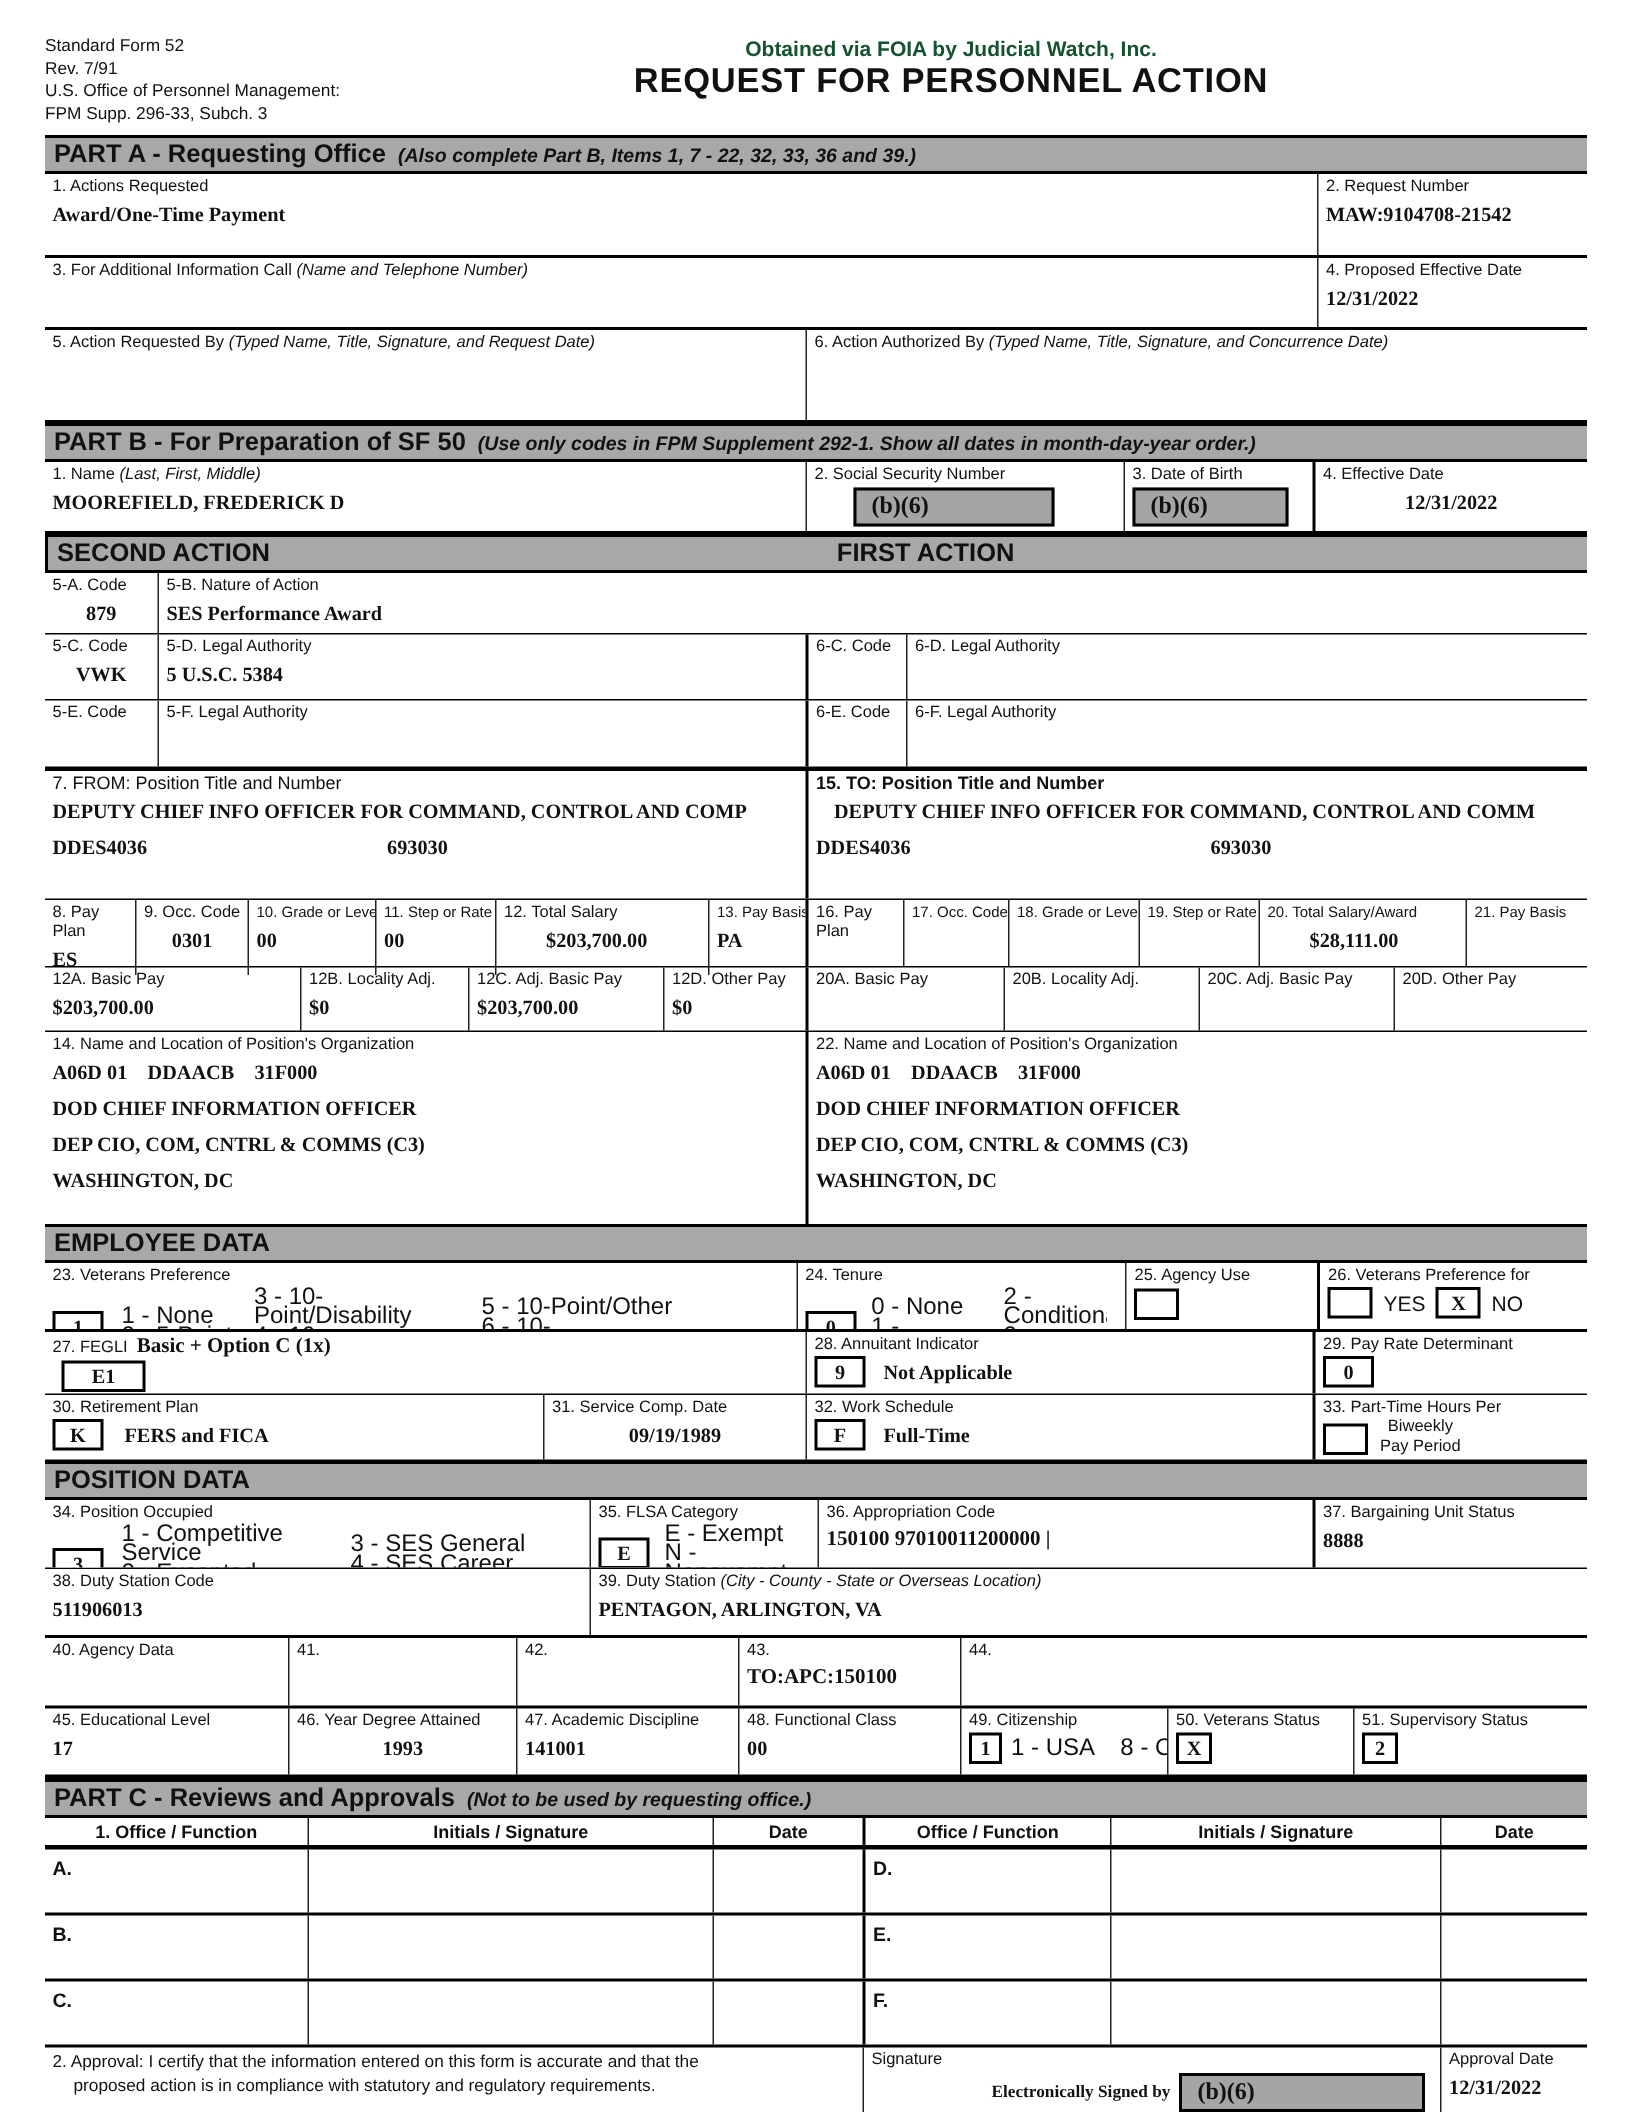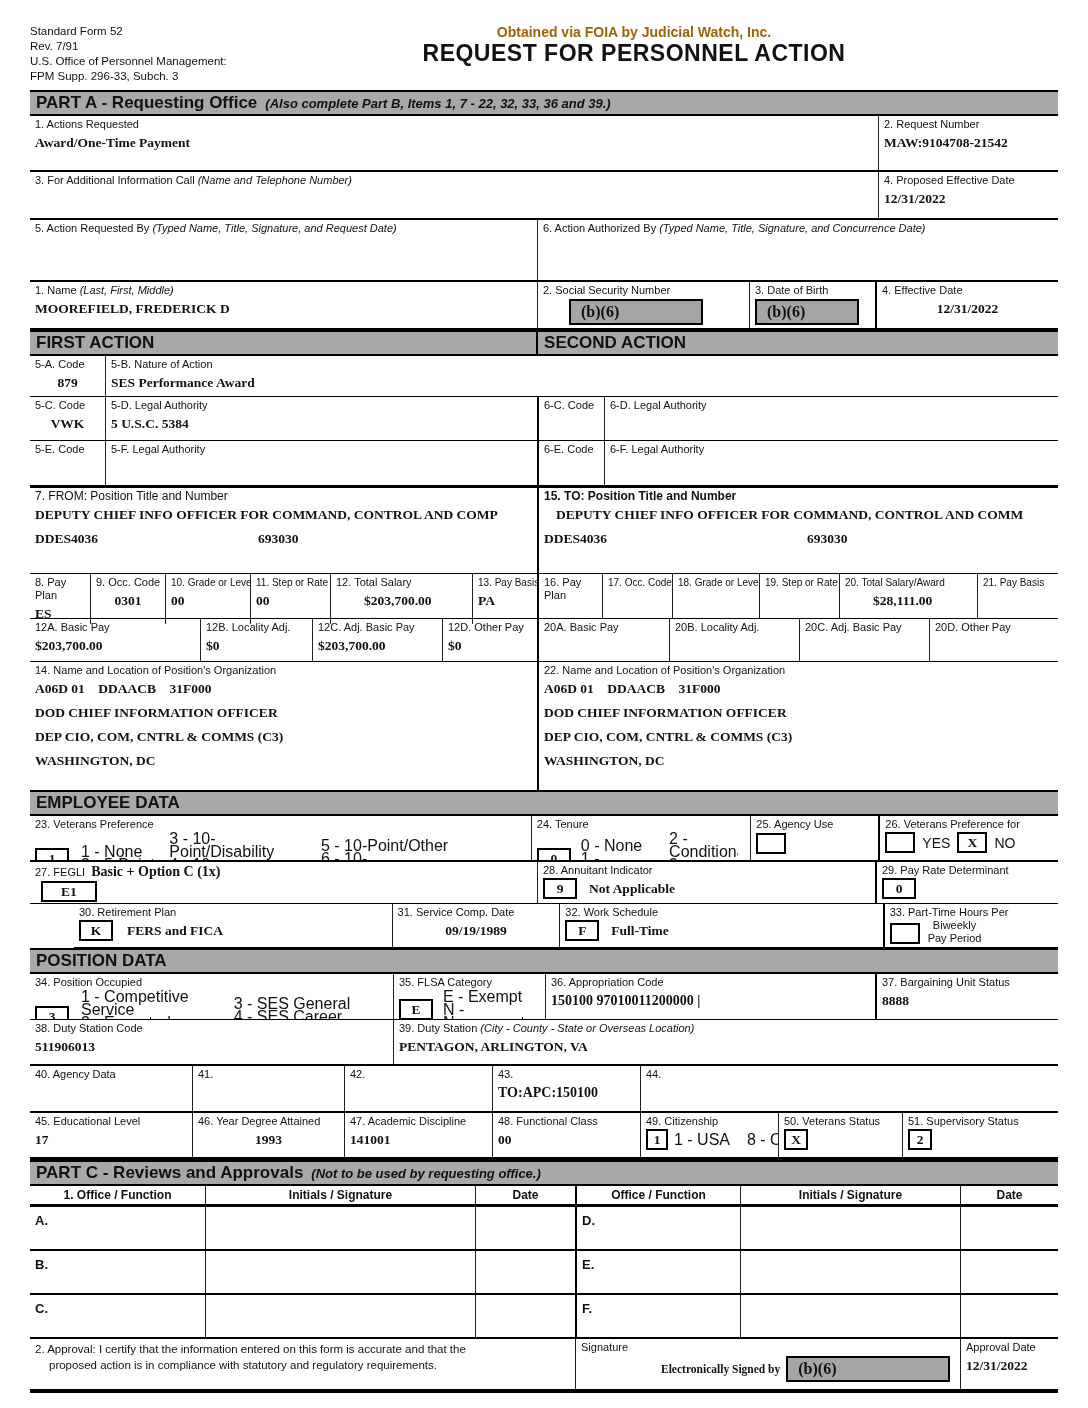--- a/index.html
+++ b/index.html
@@ -49,21 +49,21 @@
 <div class="form">
 
   <div class="hdr">
     <div class="hdr-left">
       <div>Standard Form 52</div>
       <div>Rev. 7/91</div>
       <div>U.S. Office of Personnel Management:</div>
       <div>FPM Supp. 296-33, Subch. 3</div>
     </div>
     <div class="hdr-center">
-      <div class="foia" style="color:#a16207">Obtained via FOIA by Judicial Watch, Inc.</div>
+      <div class="foia" style="color:#14532d">Obtained via FOIA by Judicial Watch, Inc.</div>
       <div class="main-title">REQUEST FOR PERSONNEL ACTION</div>
     </div>
   </div>
 
   <div class="bar">
     <span>PART A - Requesting Office</span>
     <span class="bnote">(Also complete Part B, Items 1, 7 - 22, 32, 33, 36 and 39.)</span>
   </div>
 
   <div class="row" style="height:54px;">
@@ -89,20 +89,24 @@
 
   <div class="row" style="height:60px;">
     <div class="cell" style="width:507px;">
       <div class="lbl"><span>5. Action Requested By</span> <span class="note">(Typed Name, Title, Signature, and Request Date)</span></div>
     </div>
     <div class="cell bl" style="width:521px;">
       <div class="lbl"><span>6. Action Authorized By</span> <span class="note">(Typed Name, Title, Signature, and Concurrence Date)</span></div>
     </div>
   </div>
 
+  <div class="bar">
+    <span>PART B - For Preparation of SF 50</span>
+    <span class="bnote">(Use only codes in FPM Supplement 292-1. Show all dates in month-day-year order.)</span>
+  </div>
 
   <div class="row" style="height:46px;">
     <div class="cell" style="width:507px;">
       <div class="lbl"><span>1. Name</span> <span class="note">(Last, First, Middle)</span></div>
       <div class="val">MOOREFIELD, FREDERICK D</div>
     </div>
     <div class="cell bl" style="width:212px;">
       <div class="lbl">2. Social Security Number</div>
       <div style="margin-top:2px;margin-left:26px;"><span class="redact" style="min-width:110px;">(b)(6)</span></div>
     </div>
@@ -110,22 +114,22 @@
       <div class="lbl">3. Date of Birth</div>
       <div style="margin-top:2px;"><span class="redact" style="min-width:80px;">(b)(6)</span></div>
     </div>
     <div class="cell bl2" style="width:183px;">
       <div class="lbl">4. Effective Date</div>
       <div class="val center">12/31/2022</div>
     </div>
   </div>
 
   <div class="bar2">
+    <div class="half" style="width:515px;border-left:2px solid #000;">SECOND ACTION</div>
     <div class="half" style="width:501px;">FIRST ACTION</div>
-    <div class="half" style="width:515px;border-left:2px solid #000;">SECOND ACTION</div>
   </div>
 
   <div class="row thin" style="height:40px;">
     <div class="half-l">
         <div class="subrow">
       <div class="cell" style="width:75px;">
         <div class="lbl">5-A. Code</div>
         <div class="val center">879</div>
       </div>
       <div class="cell bl" style="width:432px;">
@@ -387,21 +391,21 @@
         <span class="box">9</span>
         <span class="val" style="margin-top:0;">Not Applicable</span>
       </div>
     </div>
     <div class="cell bl2" style="width:183px;">
       <div class="lbl">29. Pay Rate Determinant</div>
       <span class="box" style="margin-top:1px;">0</span>
     </div>
   </div>
 
-  <div class="row thin" style="height:43px;margin-left:44px;">
+  <div class="row thin" style="height:43px;">
     <div class="cell" style="width:332px;">
       <div class="lbl">30. Retirement Plan</div>
       <div style="display:flex;align-items:center;gap:14px;margin-top:1px;">
         <span class="box">K</span>
         <span class="val" style="margin-top:0;">FERS and FICA</span>
       </div>
     </div>
     <div class="cell bl" style="width:175px;">
       <div class="lbl">31. Service Comp. Date</div>
       <div class="val center">09/19/1989</div>

